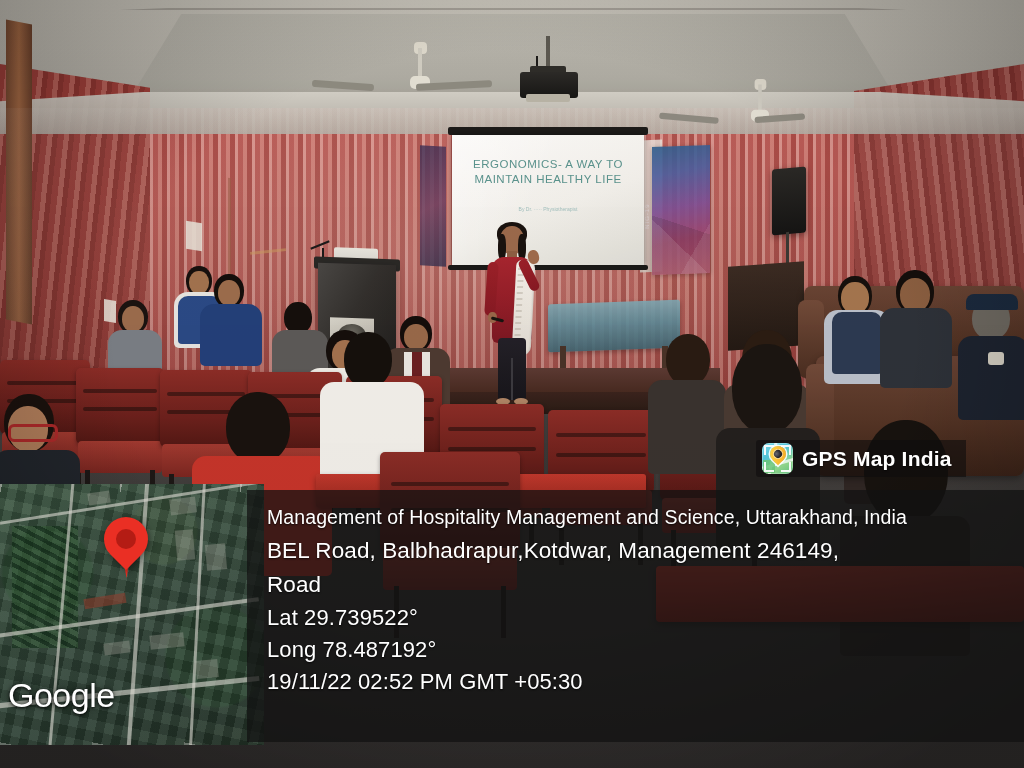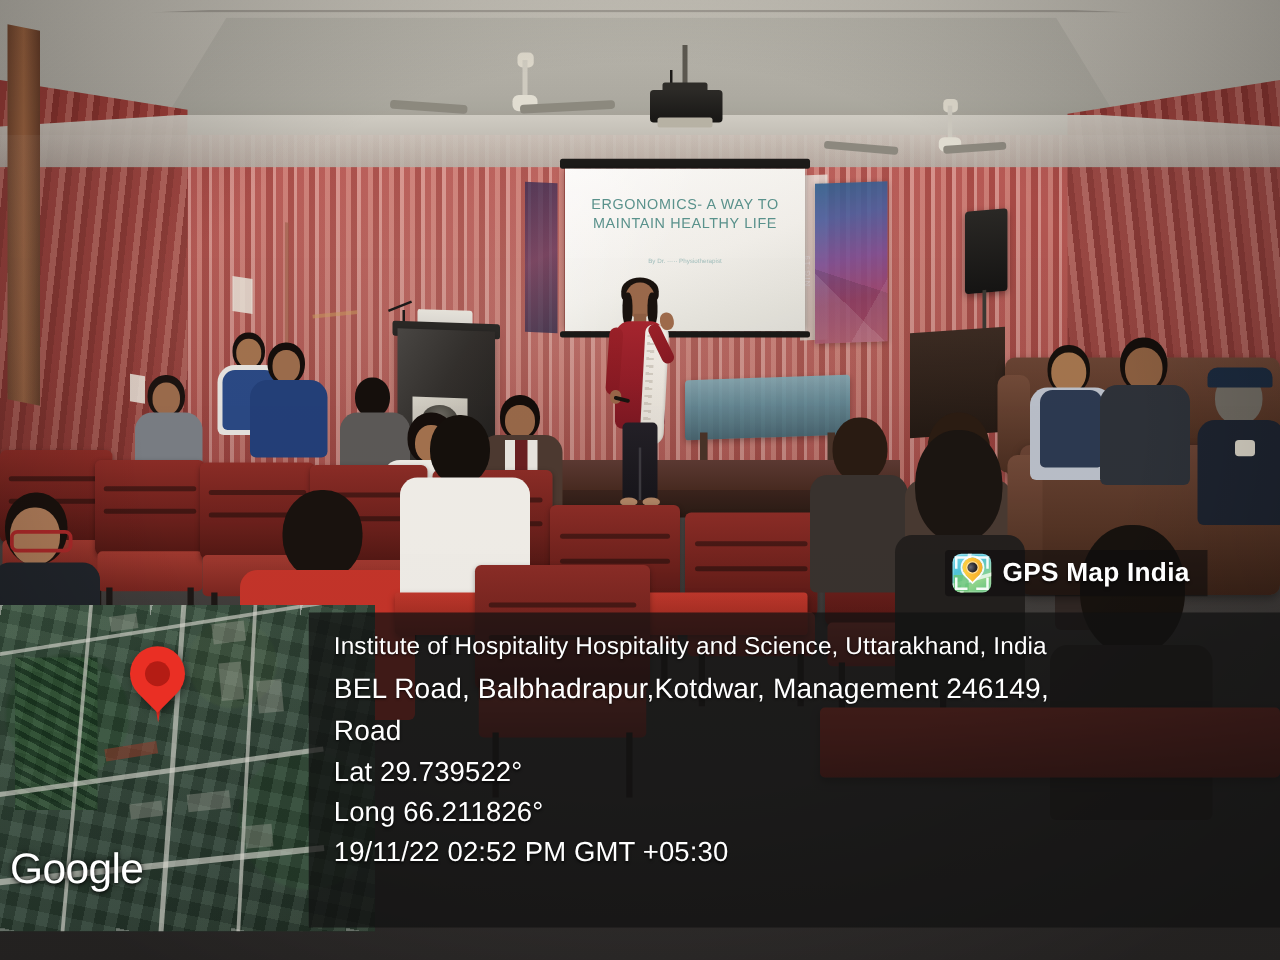--- a/index.html
+++ b/index.html
@@ -341,21 +341,20 @@
     color:#fff;font-size:21px;font-weight:bold;letter-spacing:.2px;
     font-family:"Liberation Sans",sans-serif;white-space:nowrap;
     text-shadow:0 1px 2px rgba(0,0,0,.6);
   }
 
   
   .map-thumb{
     position:absolute;left:0;top:484px;width:264px;height:261px;
     overflow:hidden;
     background:#1f3326;
-    padding-left:36px;
   }
   .map-sat{
     position:absolute;inset:0;
     background:
       linear-gradient(102deg,rgba(210,210,205,.55) 0 1.2%,rgba(0,0,0,0) 1.2%) 0 0/120px 100%,
       linear-gradient(12deg,rgba(200,200,196,.40) 0 1%,rgba(0,0,0,0) 1%) 0 0/92px 100%,
       repeating-linear-gradient(102deg,rgba(0,0,0,.13) 0 9px,rgba(255,255,255,.05) 9px 18px),
       repeating-linear-gradient(12deg,rgba(0,0,0,.10) 0 11px,rgba(255,255,255,.04) 11px 22px),
       radial-gradient(circle at 18% 34%,#2d4a33 0 16%,rgba(0,0,0,0) 17%),
       radial-gradient(circle at 62% 18%,#3a523c 0 12%,rgba(0,0,0,0) 13%),
@@ -732,22 +731,22 @@
       <i style="left:104px;top:158px;width:26px;height:12px;transform:rotate(-7deg);"></i>
       <i style="left:196px;top:176px;width:22px;height:18px;transform:rotate(-5deg);"></i>
     </div>
     <div class="map-pin-tip"></div>
     <div class="map-pin"></div>
     <div class="google-wm">Google</div>
   </div>
 
   <div class="info-panel">
     <div class="info-inner">
-      <div class="info-line line-place">Institute of Hospitality Hospitality and Science, Uttarakhand, India</div>
+      <div class="info-line line-place">Management of Hospitality Management and Science, Uttarakhand, India</div>
       <div class="info-line line-addr">BEL Road, Balbhadrapur,Kotdwar, Management 246149,</div>
       <div class="info-line line-addr">Road</div>
       <div class="info-line line-coord">Lat 29.739522°</div>
-      <div class="info-line line-coord">Long 66.211826°</div>
+      <div class="info-line line-coord">Long 78.487192°</div>
       <div class="info-line line-time">19/11/22 02:52 PM GMT +05:30</div>
     </div>
   </div>
 
 </div>
 
 </body></html>

